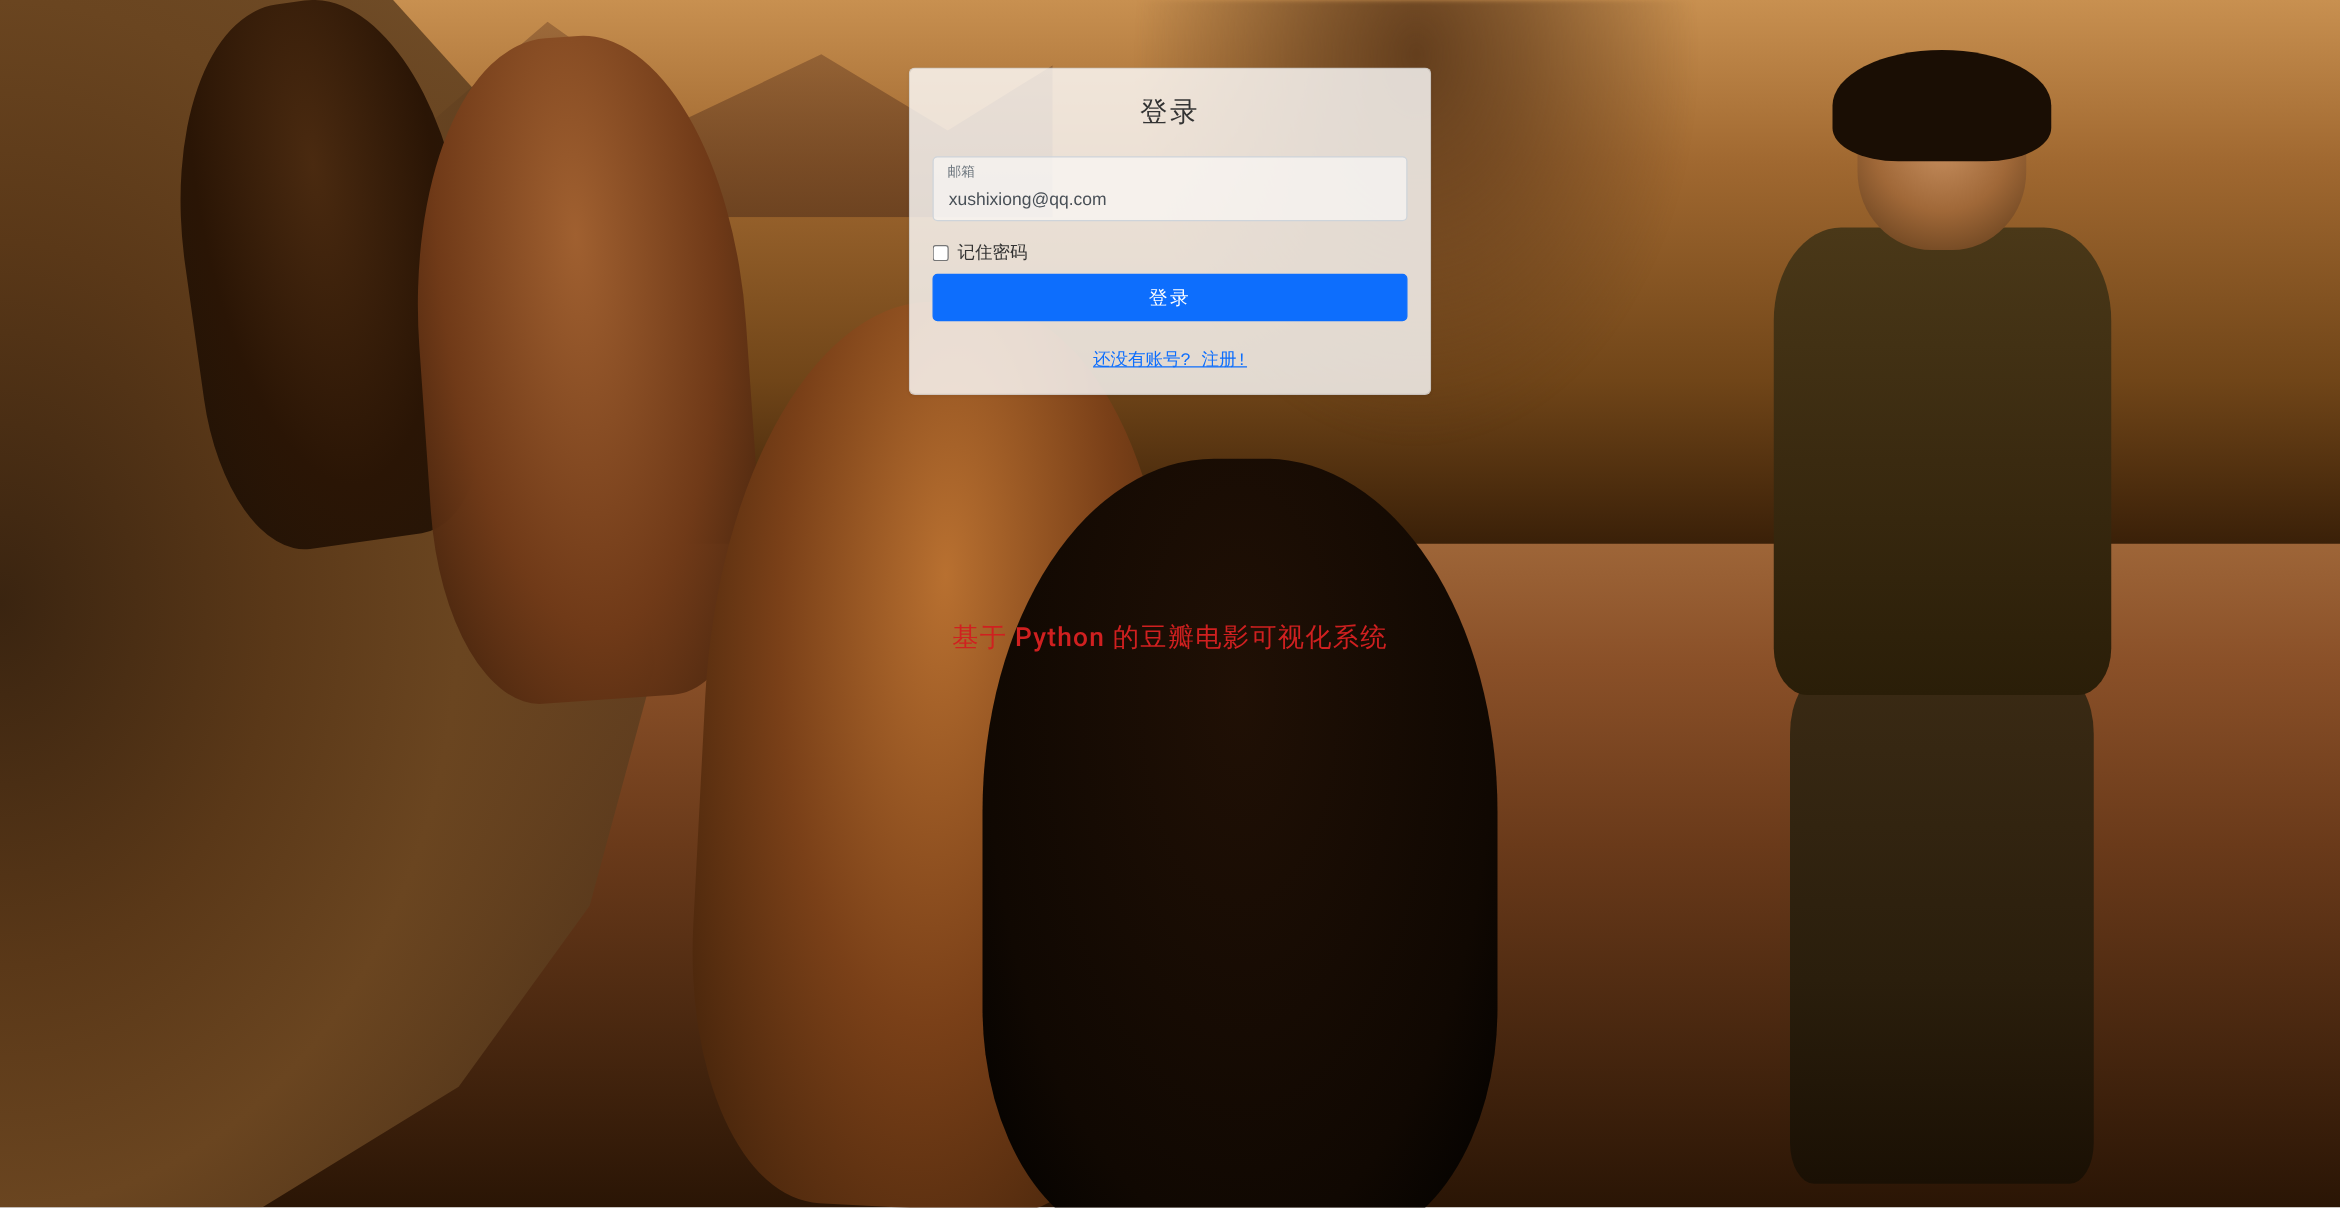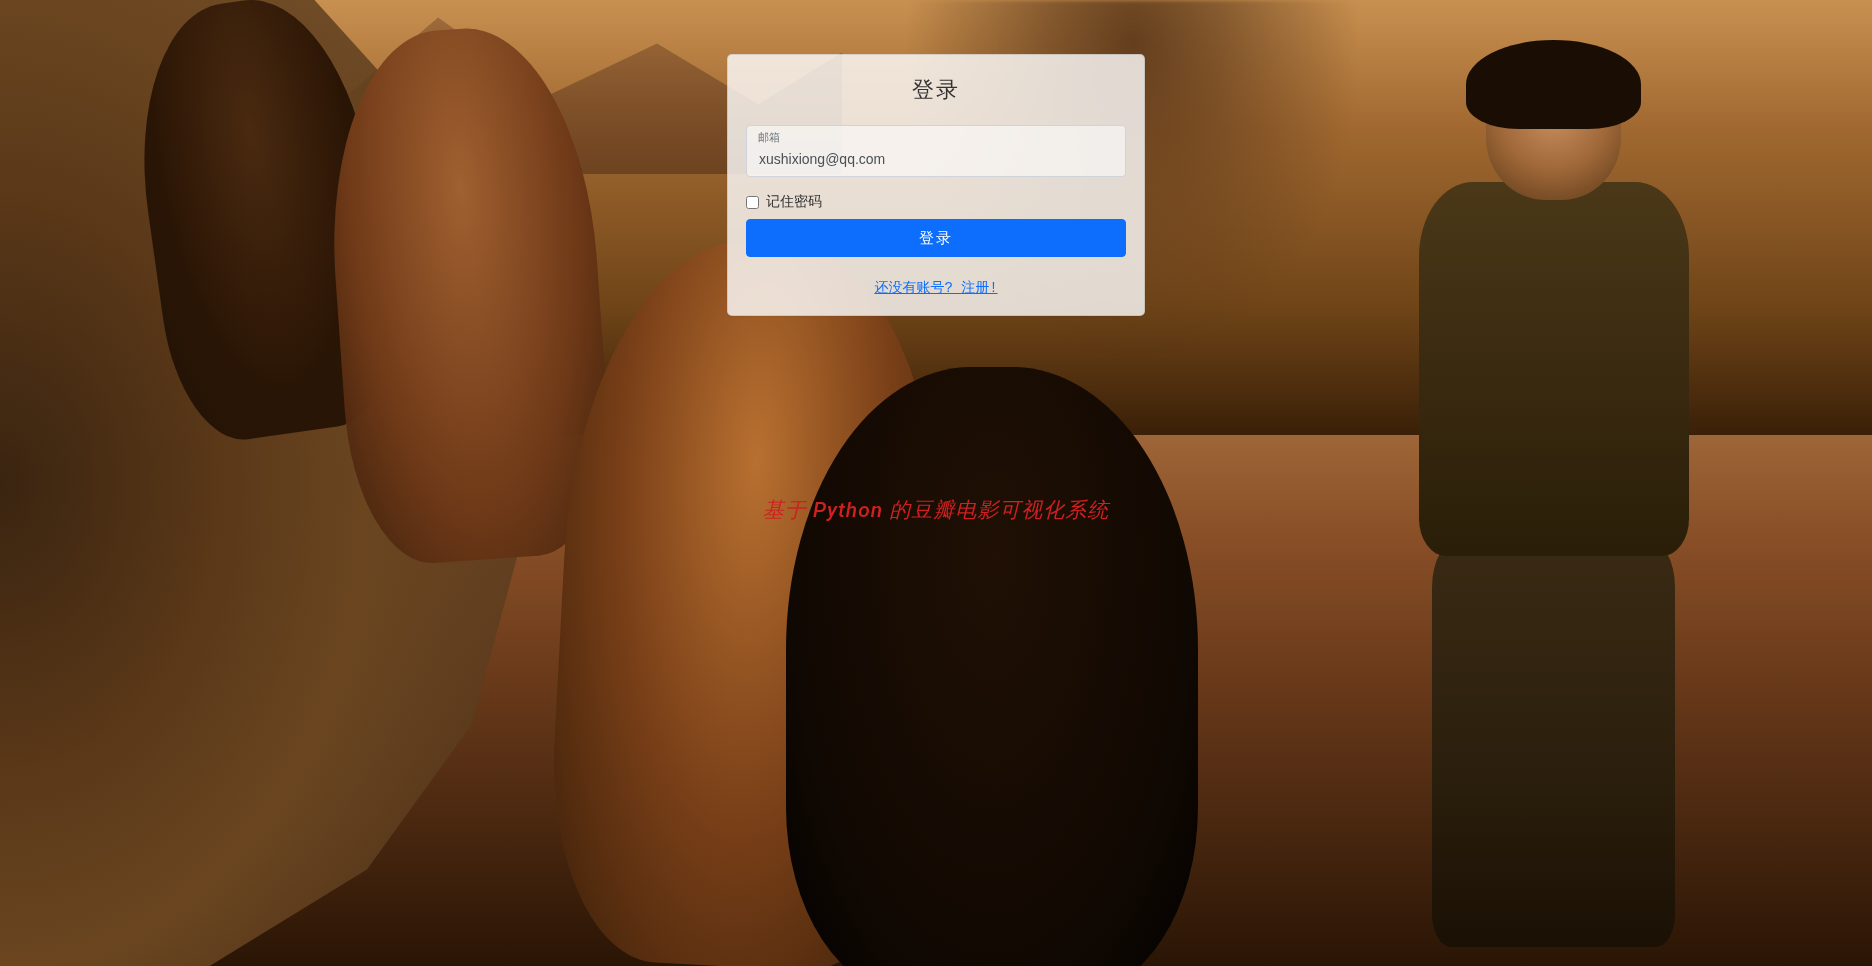--- a/index.html
+++ b/index.html
@@ -236,21 +236,20 @@
     .system-title {
       position: absolute;
       top: 496px;
       left: 50%;
       transform: translateX(-50%);
       color: #d02020;
       font-size: 21px;
       font-weight: 500;
       letter-spacing: 1px;
       white-space: nowrap;
-      font-style: italic;
     }
   </style>
 </head>
 <body>
 
 <div class="background">
   <div class="bg-layer bg-desert"></div>
   <div class="bg-layer bg-mountains"></div>
   <div class="bg-layer bg-rock"></div>
   <div class="bg-figure f1"></div>

